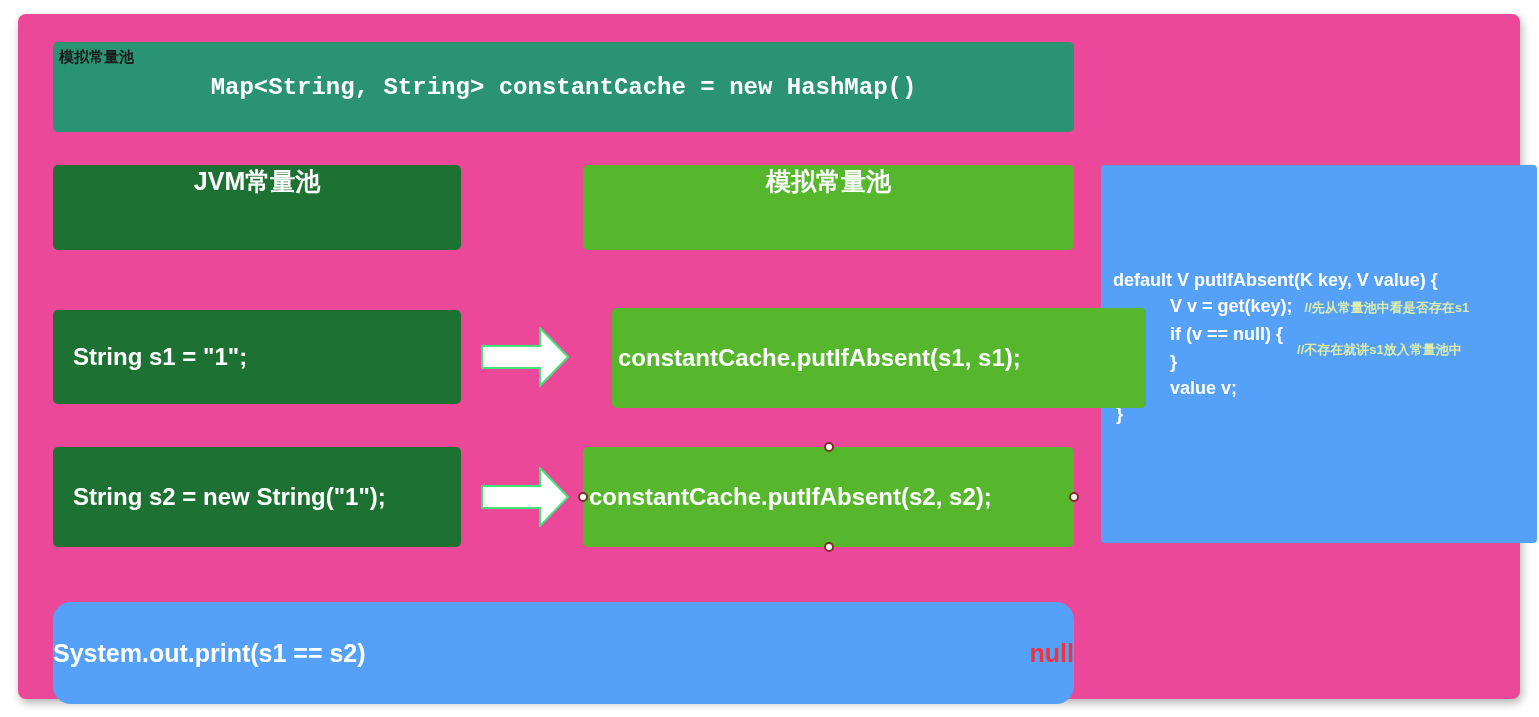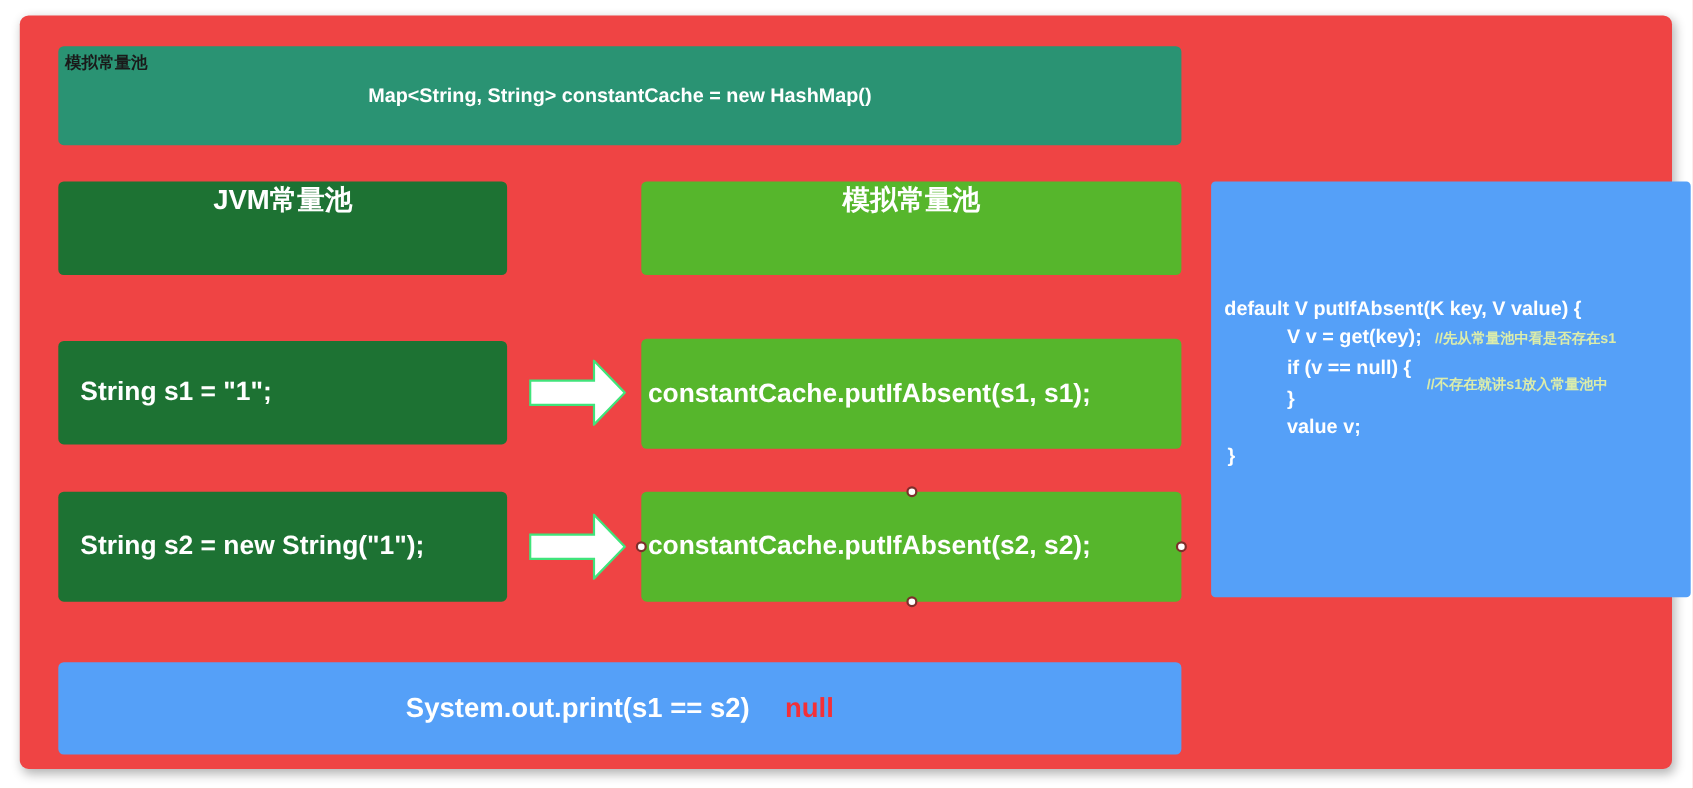--- a/index.html
+++ b/index.html
@@ -3,72 +3,72 @@
 <meta charset="utf-8">
 <style>
   html,body{margin:0;padding:0;}
   body{
     width:1539px;height:717px;position:relative;background:#ffffff;
     font-family:"Liberation Sans","DejaVu Sans",sans-serif;
     overflow:hidden;
   }
   .canvas{
     position:absolute;left:18px;top:14px;width:1502px;height:685px;
-    background:#ef4444;border-radius:8px;
+    background:#ec4899;border-radius:8px;
     box-shadow:2px 4px 10px rgba(0,0,0,0.30);
   }
   .shape{position:absolute;border-radius:5px;}
   .banner{
     left:35px;top:28px;width:1021px;height:90px;background:#2a9373;
     display:flex;align-items:center;justify-content:center;
   }
   .banner-label{
     position:absolute;left:6px;top:6px;font-size:15px;font-weight:bold;color:#1a1a1a;
   }
-  .banner-code{color:#ffffff;font-size:18px;font-weight:600;}
+  .banner-code{color:#ffffff;font-size:24px;font-weight:600;font-family:Liberation Mono, monospace;}
   .hdr{
     display:flex;align-items:flex-start;justify-content:center;
     color:#ffffff;font-size:25px;font-weight:600;
   }
   .hdr-jvm{left:35px;top:151px;width:408px;height:85px;background:#1d7233;}
   .hdr-sim{left:565px;top:151px;width:491px;height:85px;background:#56b62c;}
   .stmt{
     background:#1d7233;color:#ffffff;font-size:24px;font-weight:600;
     display:flex;align-items:center;padding-left:20px;box-sizing:border-box;
   }
   .stmt-s1{left:35px;top:296px;width:408px;height:94px;}
   .stmt-s2{left:35px;top:433px;width:408px;height:100px;}
   .put{
     background:#56b62c;color:#ffffff;font-size:24px;font-weight:600;
     display:flex;align-items:center;padding-left:6px;box-sizing:border-box;
   }
-  .put-s1{left:565px;top:294px;width:491px;height:100px;}
+  .put-s1{left:594px;top:294px;width:534px;height:100px;}
   .put-s2{left:565px;top:433px;width:491px;height:100px;}
   .arrow{position:absolute;width:88px;height:60px;}
   .arrow-s1{left:463px;top:313px;}
   .arrow-s2{left:463px;top:453px;}
   .codebox{
     left:1083px;top:151px;width:436px;height:378px;background:#55a0f8;border-radius:4px;
   }
   .code{
     position:absolute;left:12px;top:102px;width:400px;
     color:#ffffff;font-size:18px;font-weight:600;line-height:26px;white-space:nowrap;
   }
   .code .ind1{padding-left:57px;}
   .code .ind2{padding-left:83px;}
   .code .ind0b{padding-left:3px;}
   .cmt{
     font-size:13px;font-weight:700;color:#dcedaa;letter-spacing:0;
   }
   .cmt-inline{margin-left:12px;}
   .cmt-drop{position:relative;top:14px;left:14px;}
   .result{
-    left:35px;top:588px;width:1021px;height:84px;background:#55a0f8;
-    display:flex;align-items:center;justify-content:center;
-    color:#ffffff;font-size:25px;font-weight:600;
+    left:35px;top:588px;width:1021px;height:102px;background:#55a0f8;
+    display:flex;align-items:center;justify-content:space-between;
+    color:#ffffff;font-size:25px;font-weight:600;border-radius:18px;
   }
   .result-value{color:#f43038;font-weight:bold;margin-left:32px;}
   .handle{
     position:absolute;width:10px;height:10px;box-sizing:border-box;
     background:#ffffff;border:2px solid #7d2f2b;border-radius:50%;
   }
   .handle-top{left:calc(50% - 5px);top:-5px;}
   .handle-bottom{left:calc(50% - 5px);bottom:-5px;}
   .handle-left{left:-5px;top:calc(50% - 5px);}
   .handle-right{right:-5px;top:calc(50% - 5px);}

